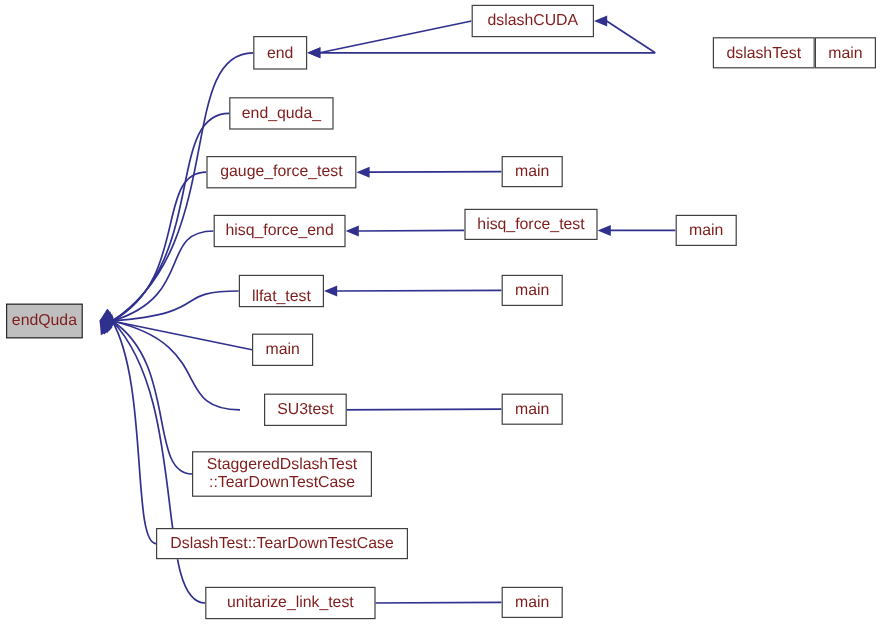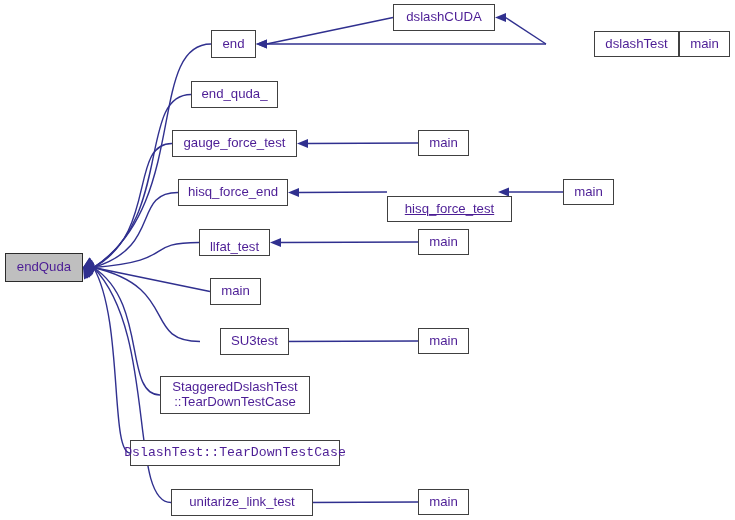--- a/index.html
+++ b/index.html
@@ -22,21 +22,21 @@
     top: 0;
     width: 735px;
     height: 520px;
     pointer-events: none;
   }
   .node {
     position: absolute;
     box-sizing: border-box;
     border: 1px solid #404040;
     background: #ffffff;
-    color: #4c1d95;
+    color: #7f1d1d;
     font-size: 13.2px;
     line-height: 1.12;
     display: flex;
     align-items: center;
     justify-content: center;
     text-align: center;
     white-space: pre;
     z-index: 5;
   }
   .node.root {
@@ -84,35 +84,35 @@
       <path d="M563,192 L508.5,192" fill="none" stroke="#30308f" stroke-width="1.4"></path>
       <polygon points="498,192 509,187.4 509,196.6" fill="#30308f"></polygon>
       <path d="M418,242 L280.5,242.5" fill="none" stroke="#30308f" stroke-width="1.4"></path>
       <polygon points="270,242.5 281,237.9 281,247.1" fill="#30308f"></polygon>
       <path d="M418,341 L279.5,341.5" fill="none" stroke="#30308f" stroke-width="1.4"></path>
       <polygon points="269,341.5 280,336.9 280,346.1" fill="#30308f"></polygon>
       <path d="M418,502 L307.5,502.5" fill="none" stroke="#30308f" stroke-width="1.4"></path>
       <polygon points="297,502.5 308,497.9 308,507.1" fill="#30308f"></polygon>
     </svg>
   <div id="node-layer">
-      <div class="node root" style="left: 5px; top: 253px; width: 78px; height: 29px; justify-content: center;"><span>endQuda</span></div>
+      <div class="node root" style="left: 5px; top: 253px; width: 64px; height: 29px; justify-content: center;"><span>endQuda</span></div>
       <div class="node" style="left: 211px; top: 30px; width: 45px; height: 28px; text-align: right;"><span>end</span></div>
       <div class="node" style="left: 191px; top: 81px; width: 87px; height: 27px;"><span>end_quda_</span></div>
       <div class="node" style="left: 172px; top: 130px; width: 125px; height: 27px;"><span>gauge_force_test</span></div>
       <div class="node" style="left: 178px; top: 179px; width: 110px; height: 27px;"><span>hisq_force_end</span></div>
       <div class="node" style="left: 199px; top: 229px; width: 71px; height: 27px; align-items: flex-end;"><span>llfat_test</span></div>
       <div class="node" style="left: 210px; top: 278px; width: 51px; height: 27px;"><span>main</span></div>
       <div class="node" style="left: 200px; top: 328px; width: 69px; height: 27px; margin-left: 20px;"><span>SU3test</span></div>
       <div class="node" style="left: 160px; top: 376px; width: 150px; height: 38px;"><span>StaggeredDslashTest
 ::TearDownTestCase</span></div>
-      <div class="node" style="left: 130px; top: 440px; width: 210px; height: 26px; font-family: Liberation Mono, monospace;"><span>DslashTest::TearDownTestCase</span></div>
+      <div class="node" style="left: 130px; top: 440px; width: 210px; height: 26px;"><span>DslashTest::TearDownTestCase</span></div>
       <div class="node" style="left: 171px; top: 489px; width: 142px; height: 27px;"><span>unitarize_link_test</span></div>
       <div class="node" style="left: 393px; top: 4px; width: 102px; height: 27px;"><span>dslashCUDA</span></div>
       <div class="node" style="left: 546px; top: 31px; width: 85px; height: 26px; margin-left: 48px;"><span>dslashTest</span></div>
       <div class="node" style="left: 679px; top: 31px; width: 51px; height: 26px;"><span>main</span></div>
       <div class="node" style="left: 418px; top: 130px; width: 51px; height: 26px;"><span>main</span></div>
-      <div class="node" style="left: 387px; top: 196px; width: 125px; height: 26px; text-decoration: underline;"><span>hisq_force_test</span></div>
+      <div class="node" style="left: 387px; top: 174px; width: 111px; height: 26px;"><span>hisq_force_test</span></div>
       <div class="node" style="left: 563px; top: 179px; width: 51px; height: 26px;"><span>main</span></div>
       <div class="node" style="left: 418px; top: 229px; width: 51px; height: 26px;"><span>main</span></div>
       <div class="node" style="left: 418px; top: 328px; width: 51px; height: 26px;"><span>main</span></div>
       <div class="node" style="left: 418px; top: 489px; width: 51px; height: 26px;"><span>main</span></div>
     </div>
 </div>
 
 </body></html>

